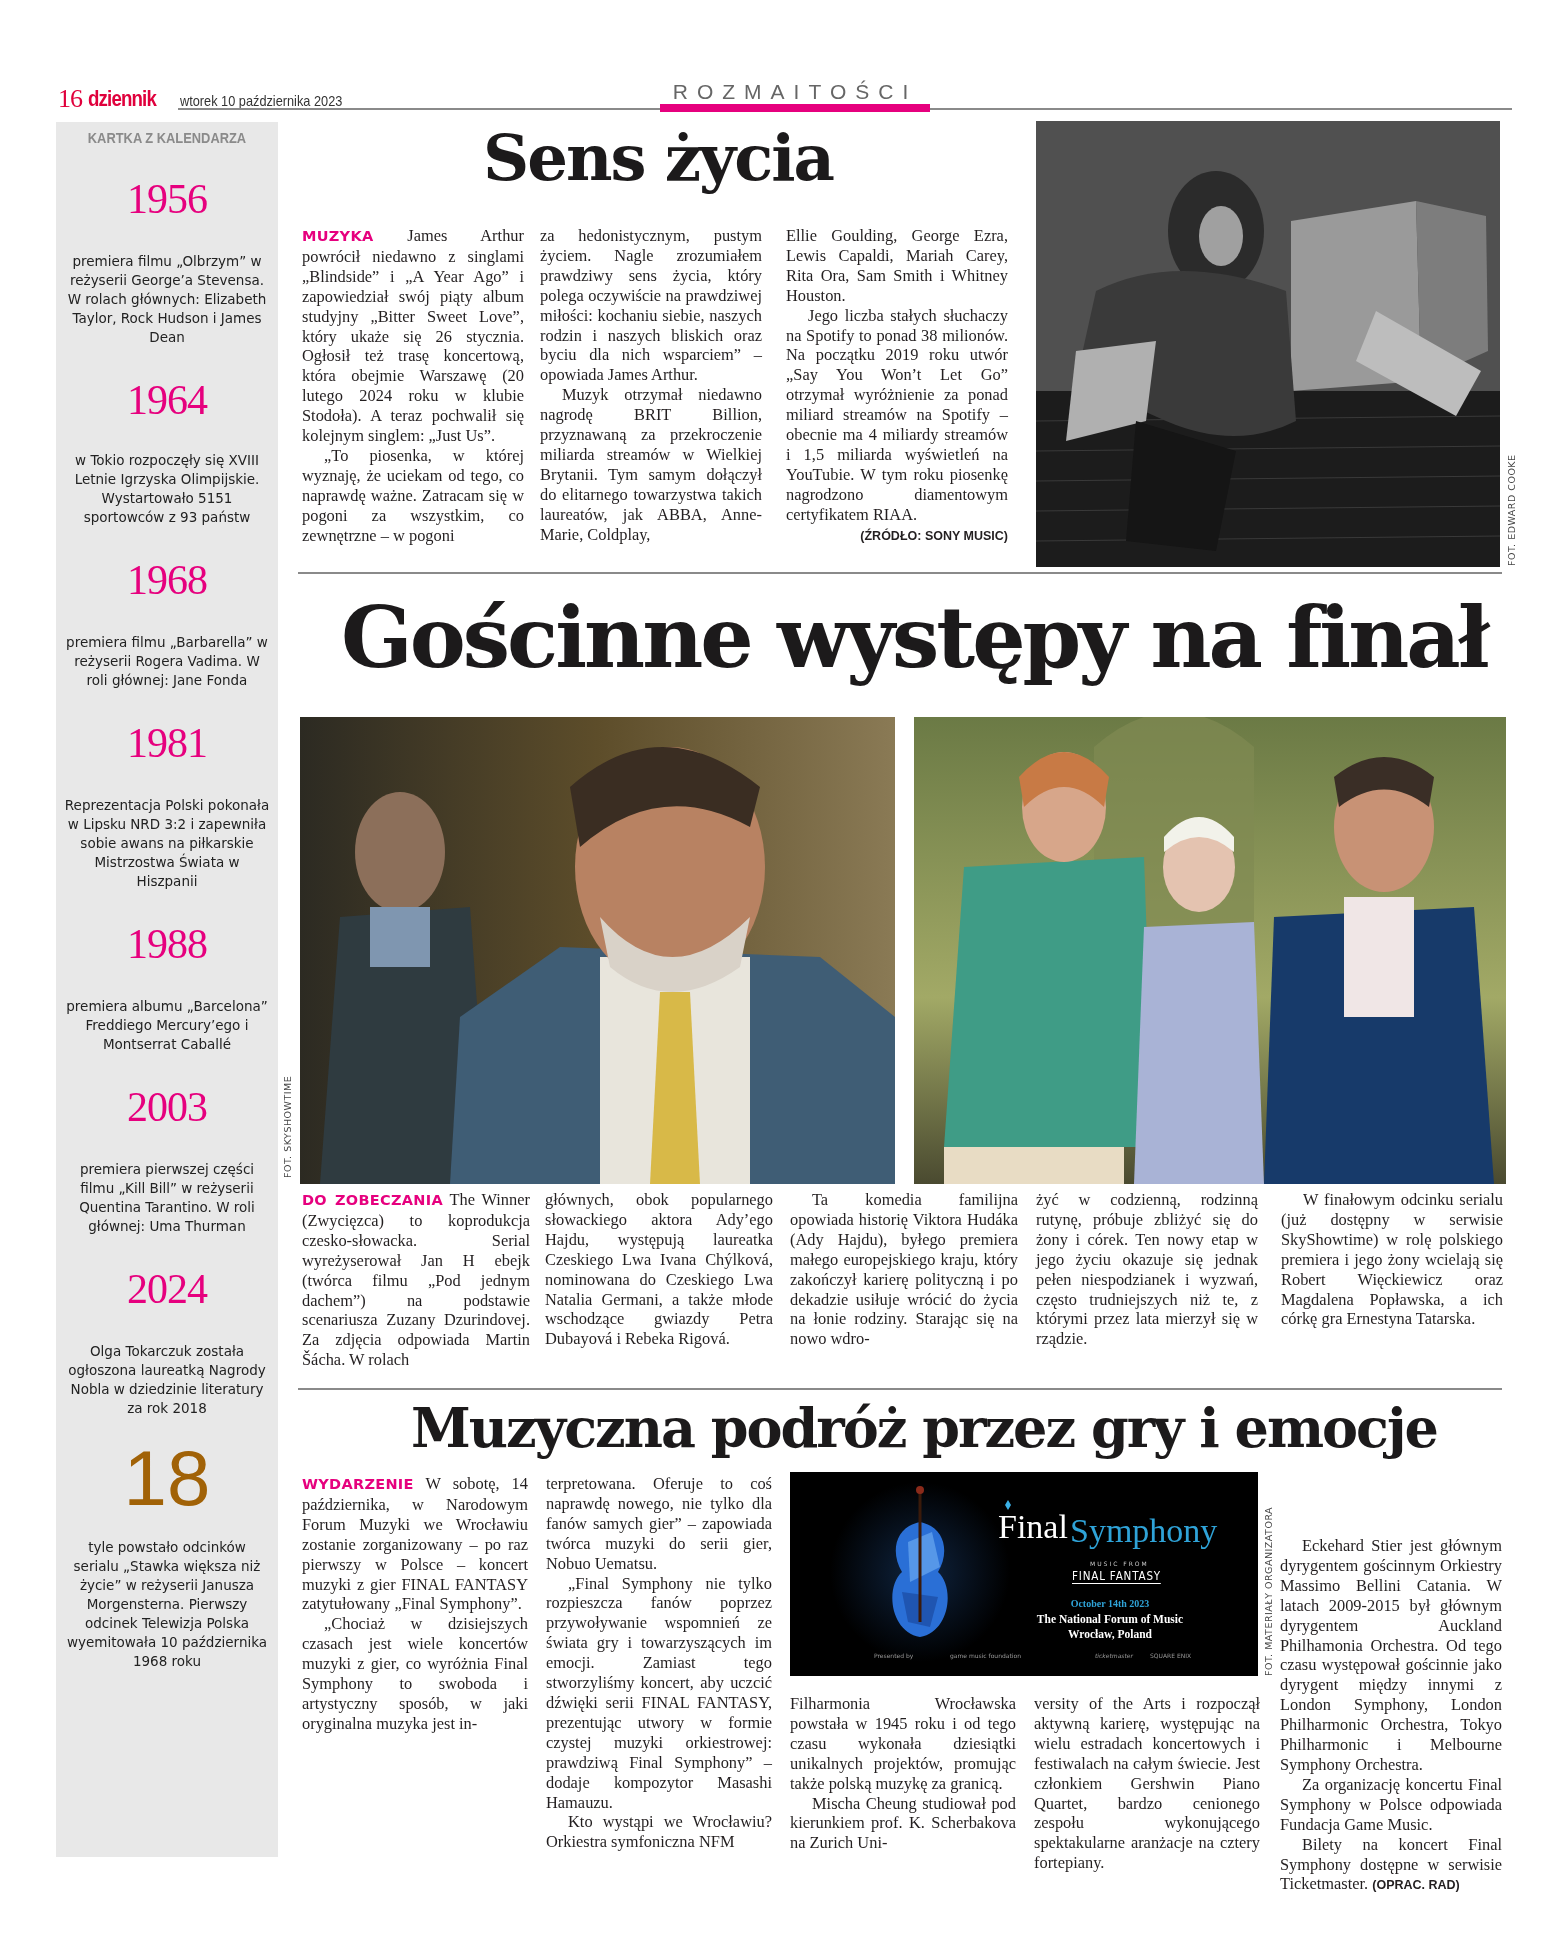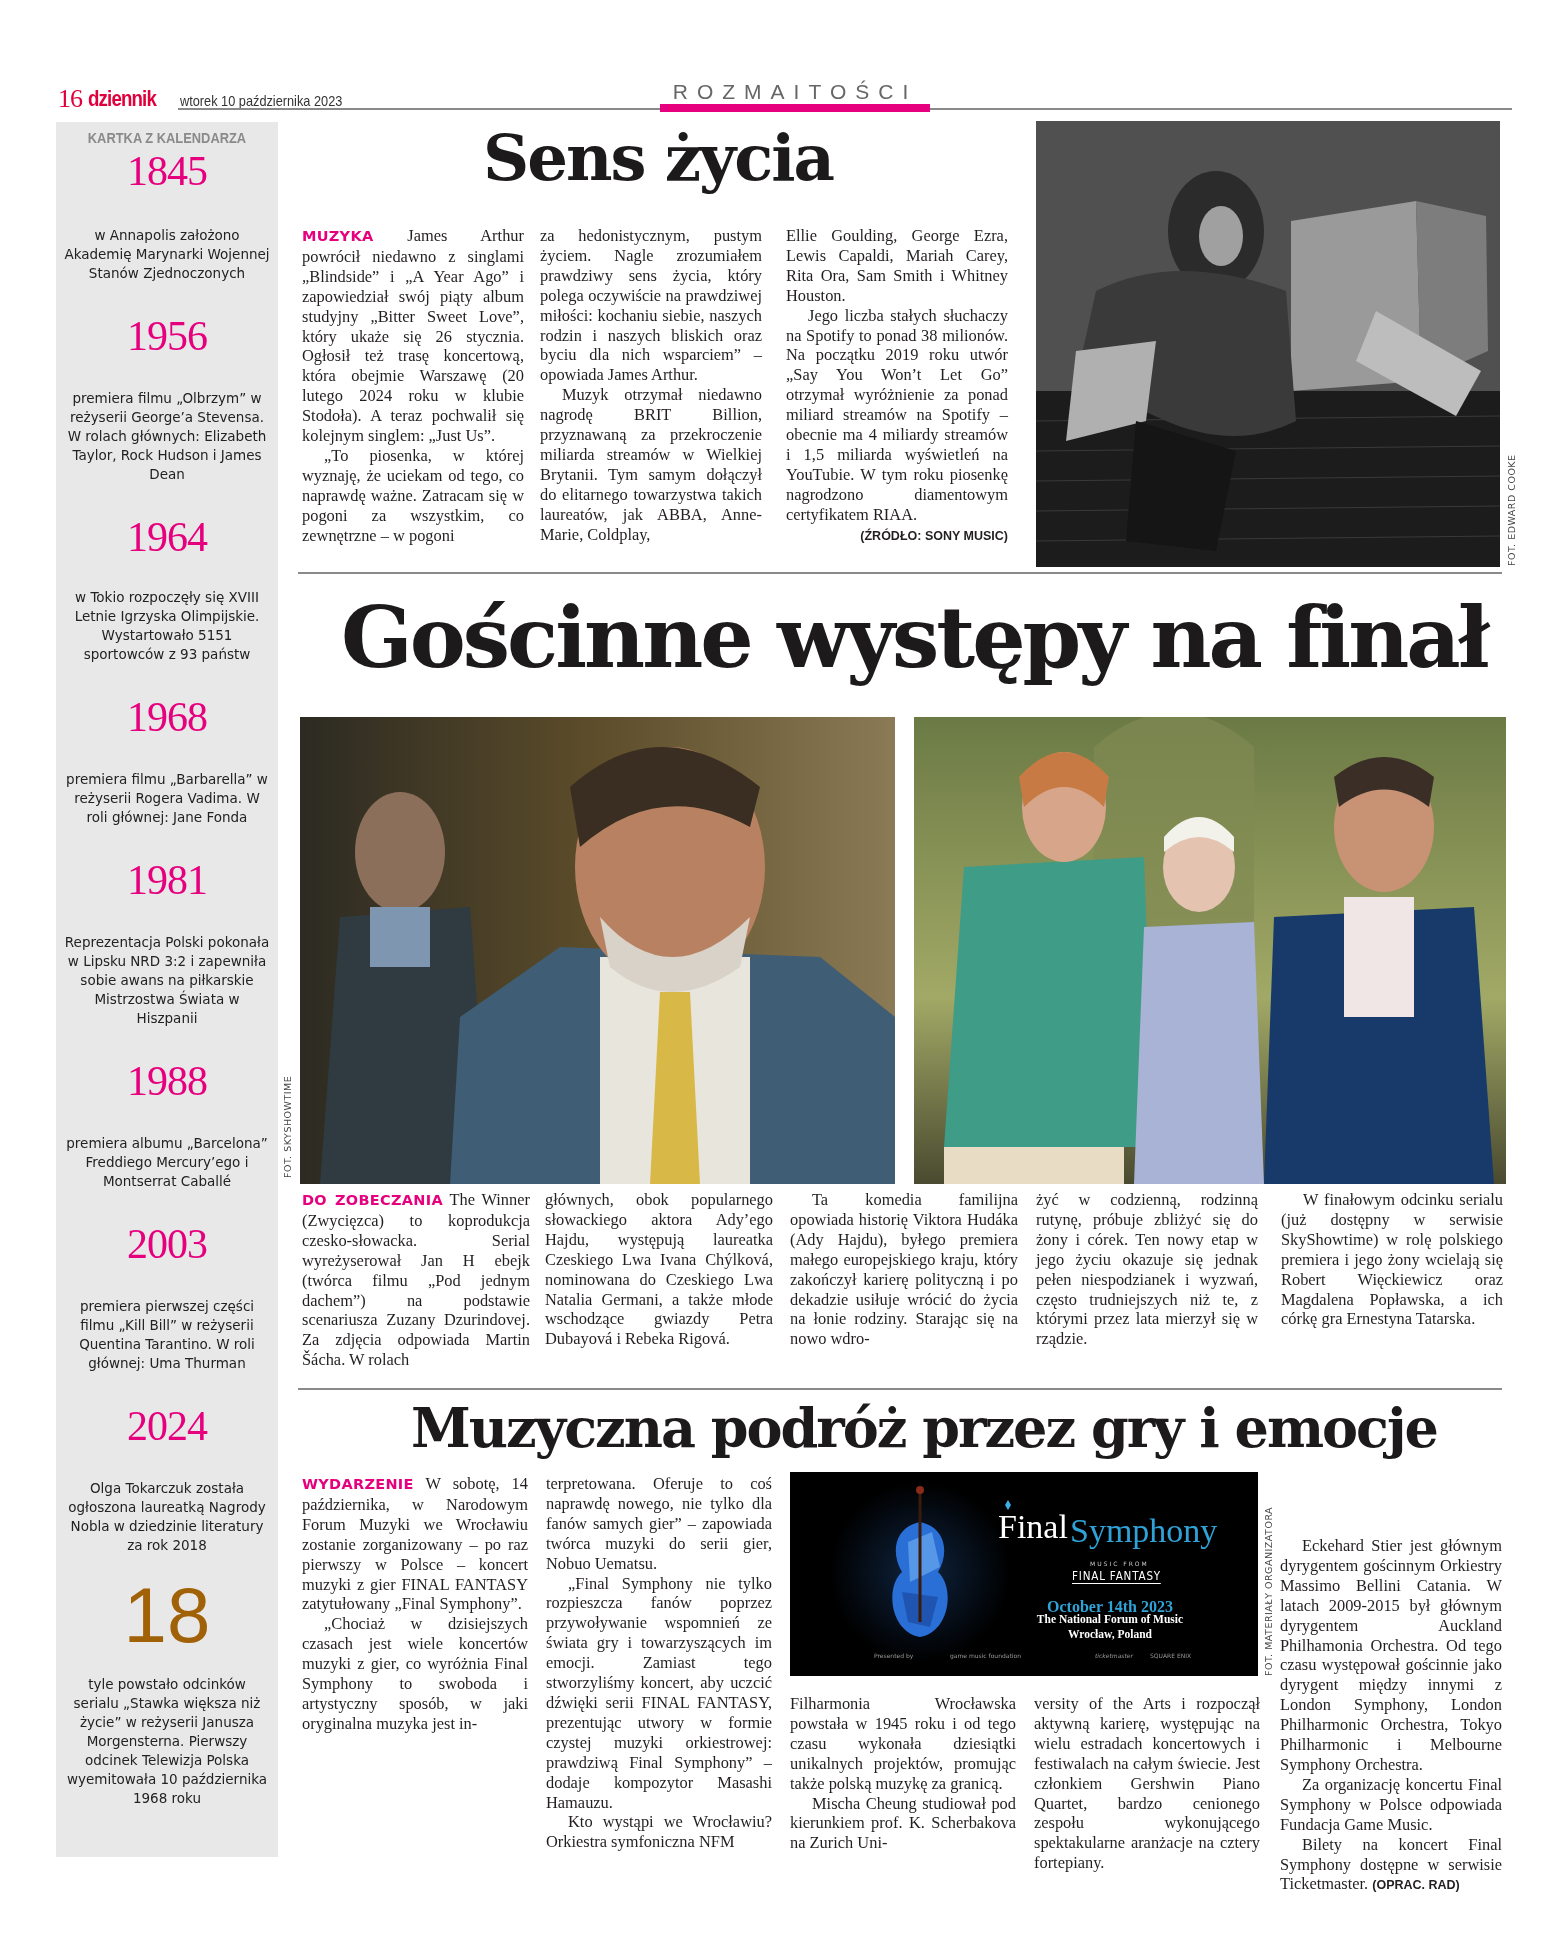--- a/index.html
+++ b/index.html
@@ -48,24 +48,20 @@
 
 <div class="abs hdr-num">16</div>
 <div class="abs hdr-logo">dziennik</div>
 <div class="abs hdr-date">wtorek 10 października 2023</div>
 <div class="abs hdr-rule"></div>
 <div class="abs hdr-section">ROZMAITOŚCI</div>
 <div class="abs hdr-bar"></div>
 
 <div class="abs sidebar">
   <div class="sb-title">KARTKA Z KALENDARZA</div>
-  <div class="sb-item" style="margin-top:0">
-    <div class="sb-year" style="margin-top:2px">1845</div>
-    <div class="sb-text" style="margin-top:32px">w Annapolis założono Akademię Marynarki Wojennej Stanów Zjednoczonych</div>
-  </div>
   <div class="sb-item">
     <div class="sb-year" style="margin-top:30px">1956</div>
     <div class="sb-text" style="margin-top:30px">premiera filmu „Olbrzym” w reżyserii George’a Stevensa. W rolach głównych: Elizabeth Taylor, Rock Hudson i James Dean</div>
   </div>
   <div class="sb-item">
     <div class="sb-year" style="margin-top:30px">1964</div>
     <div class="sb-text" style="margin-top:28px">w Tokio rozpoczęły się XVIII Letnie Igrzyska Olimpijskie. Wystartowało 5151 sportowców z 93 państw</div>
   </div>
   <div class="sb-item">
     <div class="sb-year" style="margin-top:30px">1968</div>
@@ -227,21 +223,21 @@
     <path d="M118 70 L142 60 L150 95 L120 110 Z" fill="#6aa8f0" opacity="0.7"></path>
     <path d="M112 120 L148 125 L140 155 L118 150 Z" fill="#1d4fa8" opacity="0.8"></path>
     <line x1="130" y1="20" x2="130" y2="150" stroke="#3a1a0a" stroke-width="3"></line>
     <circle cx="130" cy="18" r="4" fill="#8a2a1a"></circle>
     <polygon points="218,28 221,33 218,38 215,33" fill="#3ab0e6"></polygon>
   </svg>
   <div class="abs serif" style="left:208px;top:36px;font-size:34px;color:#fff;">Final</div>
   <div class="abs serif" style="left:280px;top:40px;font-size:34px;color:#2fa3d8;">Symphony</div>
   <div class="abs sans" style="left:300px;top:88px;font-size:6px;color:#ccc;letter-spacing:2px;">MUSIC FROM</div>
   <div class="abs sans" style="left:282px;top:96px;font-size:13px;color:#fff;letter-spacing:1px;border-bottom:1px solid #fff;transform:scaleX(0.8);transform-origin:left;">FINAL FANTASY</div>
-  <div class="abs serif" style="left:220px;top:126px;width:200px;text-align:center;font-size:16px;color:#2fa3d8;font-weight:bold;">October 14th 2023</div>
+  <div class="abs serif" style="left:220px;top:126px;width:200px;text-align:center;font-size:10px;color:#2fa3d8;font-weight:bold;">October 14th 2023</div>
   <div class="abs serif" style="left:220px;top:141px;width:200px;text-align:center;font-size:11.5px;color:#fff;font-weight:bold;">The National Forum of Music</div>
   <div class="abs serif" style="left:220px;top:156px;width:200px;text-align:center;font-size:11.5px;color:#fff;font-weight:bold;">Wrocław, Poland</div>
   <div class="abs sans" style="left:84px;top:180px;font-size:6px;color:#999;">Presented by</div>
   <div class="abs sans" style="left:160px;top:180px;font-size:6px;color:#999;">game music foundation</div>
   <div class="abs sans" style="left:305px;top:180px;font-size:6px;color:#999;font-style:italic;">ticketmaster</div>
   <div class="abs sans" style="left:360px;top:180px;font-size:6px;color:#999;">SQUARE ENIX</div>
 </div>
 <div class="abs credit" style="left:1263px;top:1676px;">FOT. MATERIAŁY ORGANIZATORA</div>
 
 <div class="abs col" style="left:790px;top:1694px;width:226px;">

